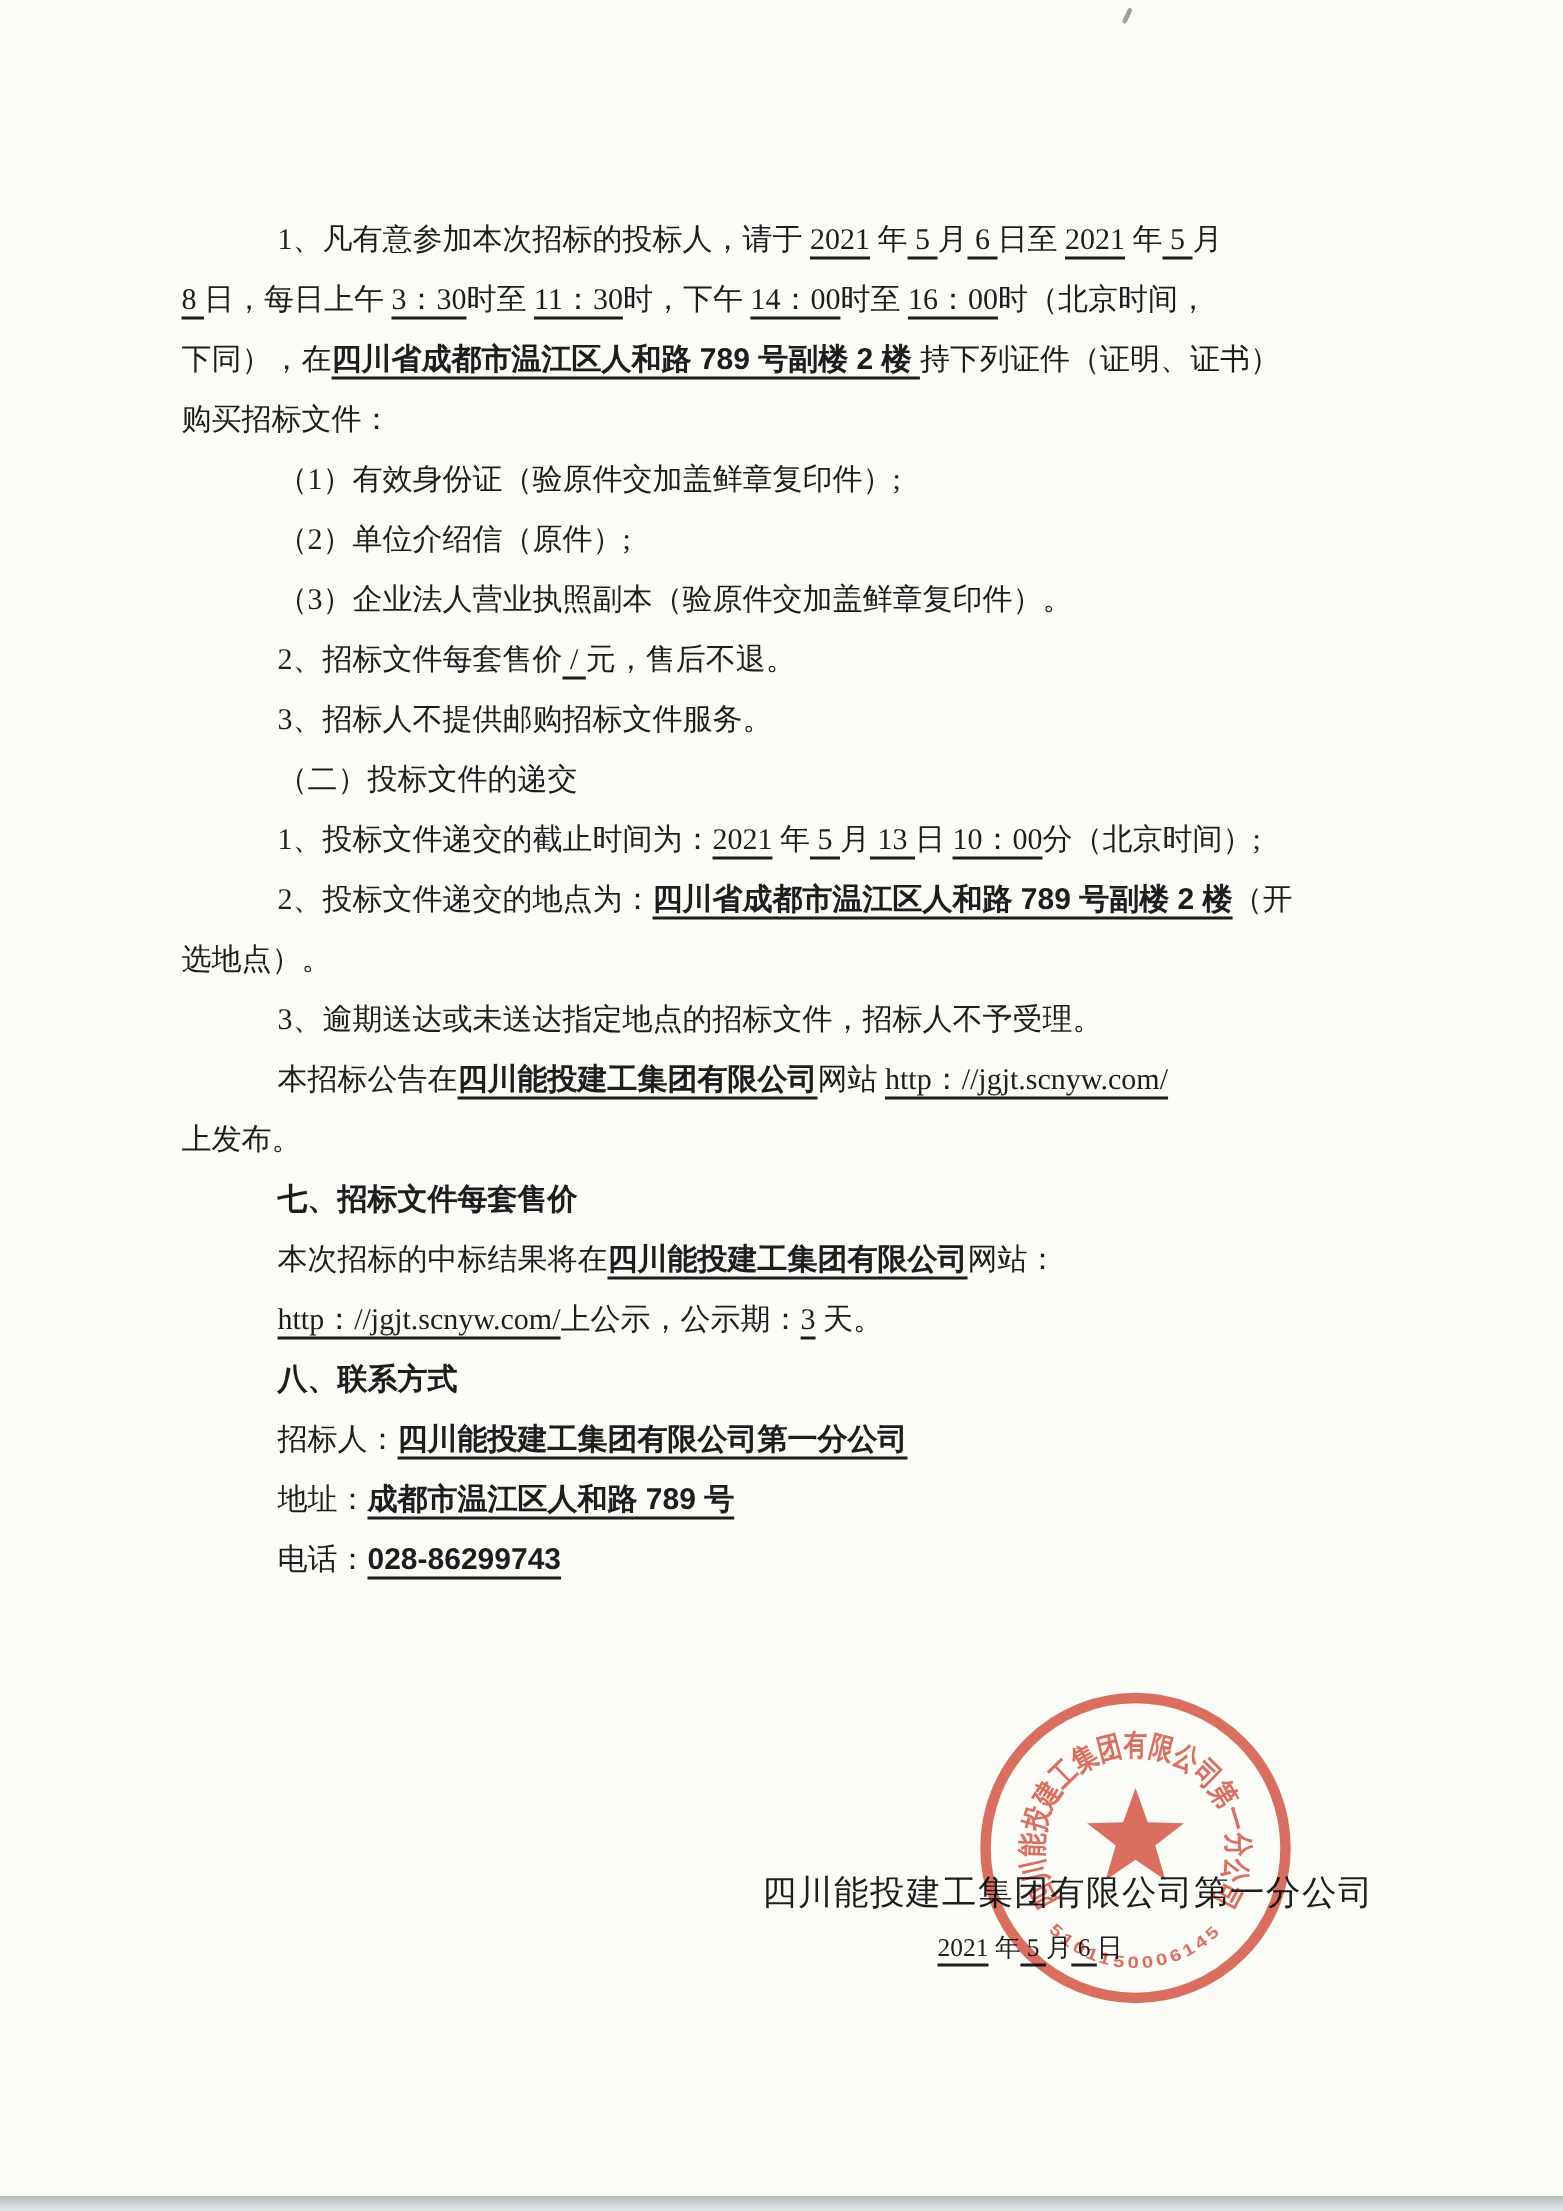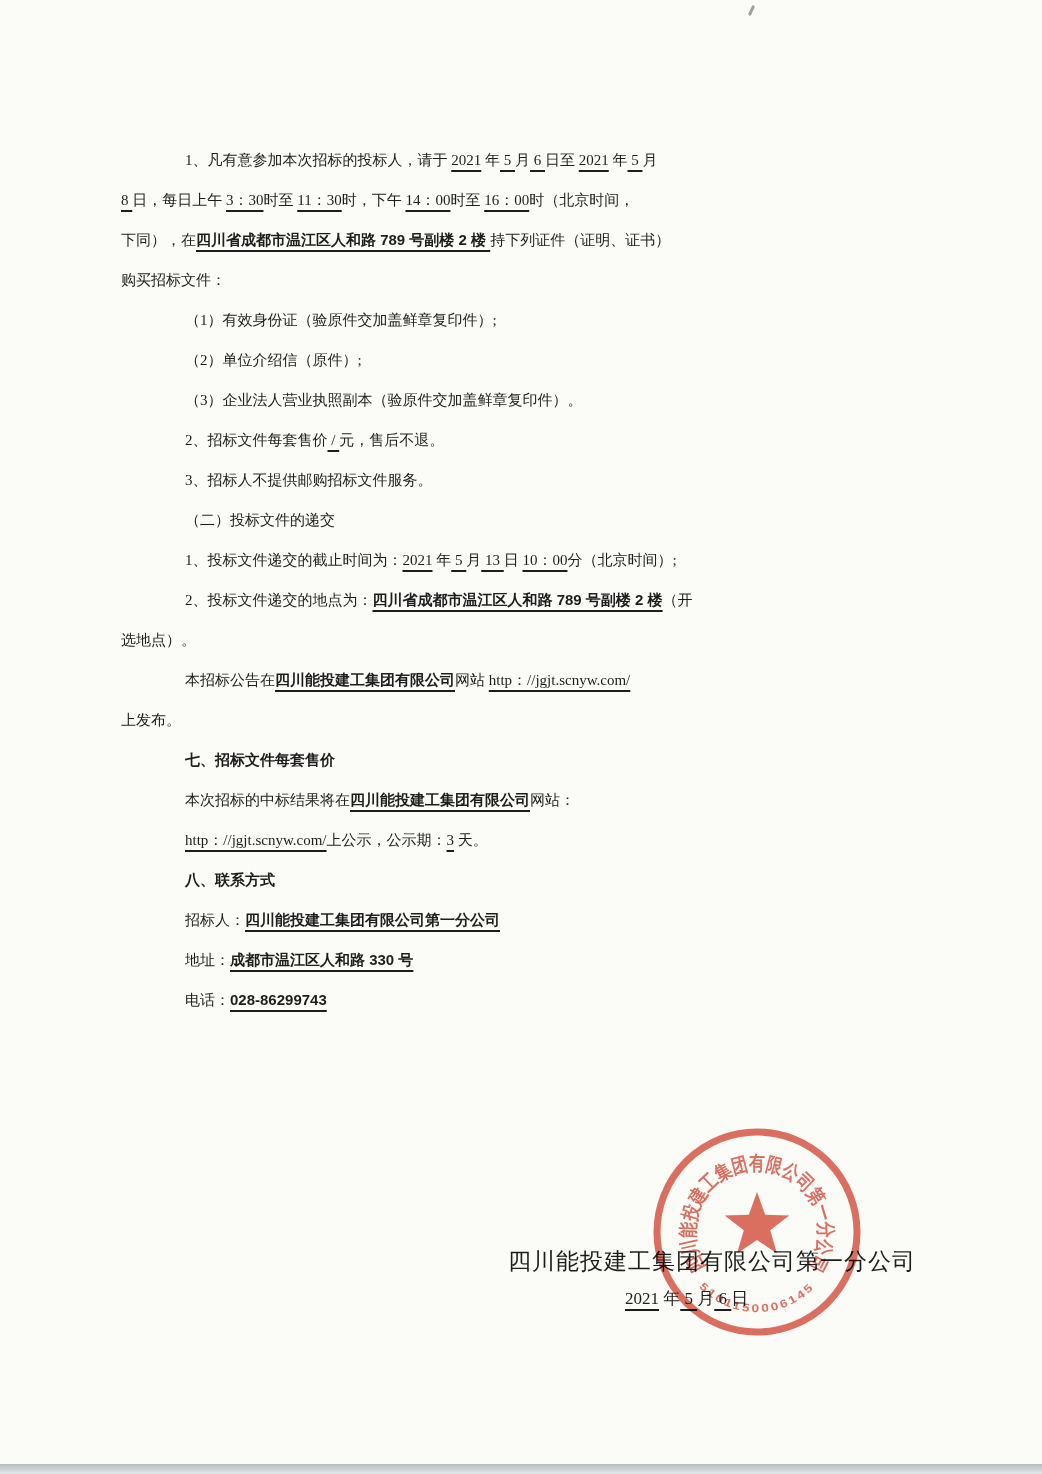--- a/index.html
+++ b/index.html
@@ -2,21 +2,21 @@
 <html style="--stamp-color: #d85847;"><head>
 <meta charset="utf-8">
 <style>
   html,body{margin:0;padding:0;background:#888;}
   .page{
     position:relative;width:1042px;height:1474px;margin:0 auto;
     background:#fbfbf8;overflow:hidden;
     font-family:"Liberation Serif","DejaVu Serif",serif;color:#1d1d1d;
   }
   .doc{position:absolute;left:121px;top:140px;width:810px;}
-  .line{height:40px;line-height:40px;font-size:15px;white-space:nowrap;}
+  .line{height:40px;line-height:40px;font-size:20px;white-space:nowrap;}
   .line.indent{padding-left:64px;}
   .u{text-decoration:underline;text-underline-offset:5px;text-decoration-thickness:2px;}
   .b,.h{font-family:Liberation Sans, sans-serif;font-weight:700;}
   .sig-company{position:absolute;left:508px;top:1246px;font-size:23px;letter-spacing:1px;white-space:nowrap;}
   .sig-date{position:absolute;left:625px;top:1287px;font-size:17px;white-space:nowrap;}
   .stamp{position:absolute;left:647px;top:1122px;width:220px;height:220px;mix-blend-mode:multiply;opacity:.85;}
   .ring{fill:none;stroke:var(--stamp-color,#d85847);stroke-width:7;}
   .star{fill:var(--stamp-color,#d85847);}
   .ringtext,.codetext{fill:var(--stamp-color,#d85847);font-family:"Liberation Sans","DejaVu Sans",sans-serif;font-weight:700;}
   .edge{position:absolute;left:0;bottom:0;width:100%;height:10px;background:linear-gradient(#b6bec0,#e2e7e8);}
@@ -34,28 +34,29 @@
       <div class="line"><span>购买招标文件：</span></div>
       <div class="line indent"><span>（1）有效身份证（验原件交加盖鲜章复印件）;</span></div>
       <div class="line indent"><span>（2）单位介绍信（原件）;</span></div>
       <div class="line indent"><span>（3）企业法人营业执照副本（验原件交加盖鲜章复印件）。</span></div>
       <div class="line indent"><span>2、招标文件每套售价</span><span class="u"> / </span><span>元，售后不退。</span></div>
       <div class="line indent"><span>3、招标人不提供邮购招标文件服务。</span></div>
       <div class="line indent"><span>（二）投标文件的递交</span></div>
       <div class="line indent"><span>1、投标文件递交的截止时间为：</span><span class="u">2021</span><span> 年</span><span class="u"> 5 </span><span>月</span><span class="u"> 13 </span><span>日 </span><span class="u">10：00</span><span>分（北京时间）;</span></div>
       <div class="line indent"><span>2、投标文件递交的地点为：</span><span class="u b">四川省成都市温江区人和路 789 号副楼 2 楼</span><span>（开</span></div>
       <div class="line"><span>选地点）。</span></div>
+      <div class="line indent"><span>3、逾期送达或未送达指定地点的招标文件，招标人不予受理。</span></div>
       <div class="line indent"><span>本招标公告在</span><span class="u b">四川能投建工集团有限公司</span><span>网站 </span><span class="u">http：//jgjt.scnyw.com/</span></div>
       <div class="line"><span>上发布。</span></div>
       <div class="line indent"><span class="h">七、招标文件每套售价</span></div>
       <div class="line indent"><span>本次招标的中标结果将在</span><span class="u b">四川能投建工集团有限公司</span><span>网站：</span></div>
       <div class="line indent"><span class="u">http：//jgjt.scnyw.com/</span><span>上公示，公示期：</span><span class="u">3</span><span> 天。</span></div>
       <div class="line indent"><span class="h">八、联系方式</span></div>
       <div class="line indent"><span>招标人：</span><span class="u b">四川能投建工集团有限公司第一分公司</span></div>
-      <div class="line indent"><span>地址：</span><span class="u b">成都市温江区人和路 330 号</span></div>
+      <div class="line indent"><span>地址：</span><span class="u b">成都市温江区人和路 789 号</span></div>
       <div class="line indent"><span>电话：</span><span class="u b">028-86299743</span></div>
     </div>
 
   <div class="sig-company">四川能投建工集团有限公司第一分公司</div>
 
   <div class="sig-date" id="sig-date"><span class="u">2021</span><span> 年</span><span class="u"> 5 </span><span>月</span><span class="u"> 6 </span><span>日</span></div>
 
   <div class="stamp">
     <svg viewBox="0 0 220 220" width="220" height="220">
       <defs>

